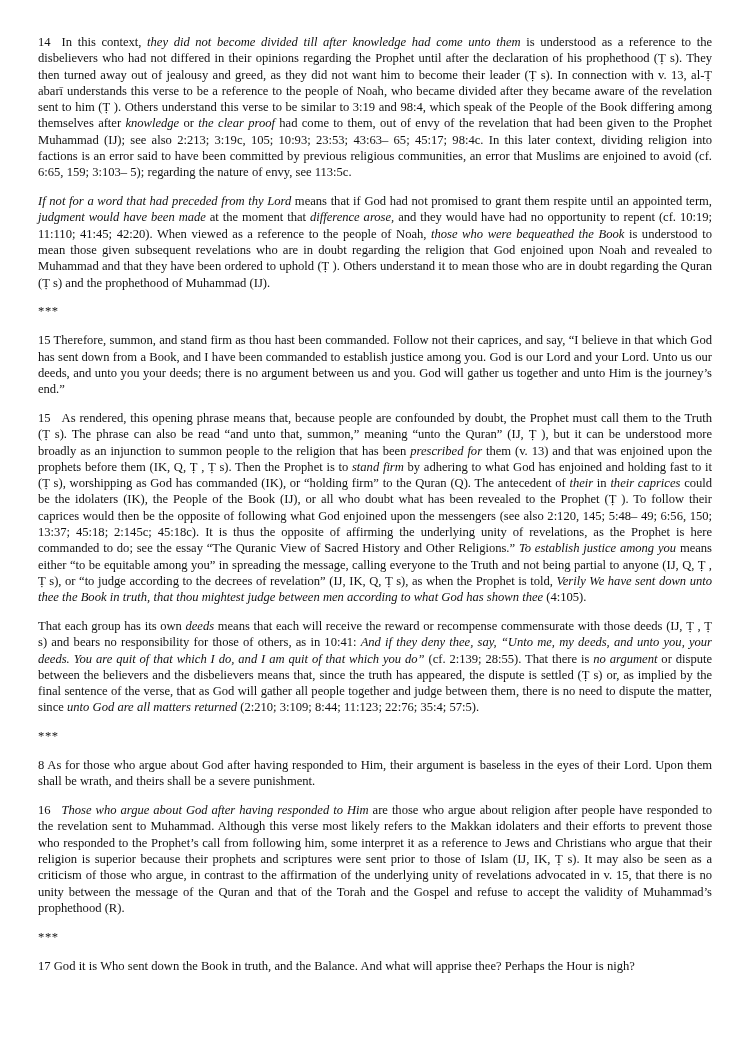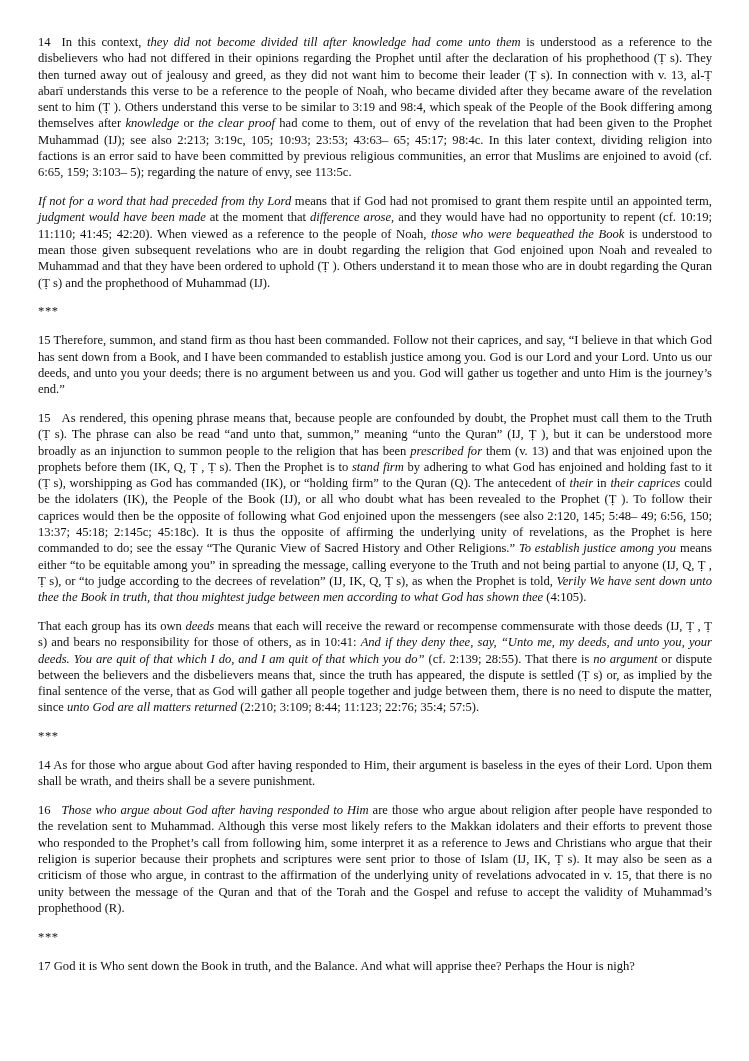--- a/index.html
+++ b/index.html
@@ -61,18 +61,18 @@
 
 <div class="page">
   <div class="text-column" id="text-column">
       <p class="para"><span class="vnum">14</span><span class="gap">&nbsp;</span><span class="">In this context, </span><span class="it">they did not become divided till after knowledge had come unto them</span><span class=""> is understood as a reference to the disbelievers who had not differed in their opinions regarding the Prophet until after the declaration of his prophethood (Ṭ s). They then turned away out of jealousy and greed, as they did not want him to become their leader (Ṭ s). In connection with v. 13, al-Ṭ abarī understands this verse to be a reference to the people of Noah, who became divided after they became aware of the revelation sent to him (Ṭ ). Others understand this verse to be similar to 3:19 and 98:4, which speak of the People of the Book differing among themselves after </span><span class="it">knowledge</span><span class=""> or </span><span class="it">the clear proof</span><span class=""> had come to them, out of envy of the revelation that had been given to the Prophet Muhammad (IJ); see also 2:213; 3:19c, 105; 10:93; 23:53; 43:63– 65; 45:17; 98:4c. In this later context, dividing religion into factions is an error said to have been committed by previous religious communities, an error that Muslims are enjoined to avoid (cf. 6:65, 159; 3:103– 5); regarding the nature of envy, see 113:5c.</span></p>
       <p class="para"><span class="it">If not for a word that had preceded from thy Lord</span><span class=""> means that if God had not promised to grant them respite until an appointed term, </span><span class="it">judgment would have been made</span><span class=""> at the moment that </span><span class="it">difference arose,</span><span class=""> and they would have had no opportunity to repent (cf. 10:19; 11:110; 41:45; 42:20). When viewed as a reference to the people of Noah, </span><span class="it">those who were bequeathed the Book</span><span class=""> is understood to mean those given subsequent revelations who are in doubt regarding the religion that God enjoined upon Noah and revealed to Muhammad and that they have been ordered to uphold (Ṭ ). Others understand it to mean those who are in doubt regarding the Quran (Ṭ s) and the prophethood of Muhammad (IJ).</span></p>
       <div class="sep">***</div>
       <p class="para"><span class="">15 Therefore, summon, and stand firm as thou hast been commanded. Follow not their caprices, and say, “I believe in that which God has sent down from a Book, and I have been commanded to establish justice among you. God is our Lord and your Lord. Unto us our deeds, and unto you your deeds; there is no argument between us and you. God will gather us together and unto Him is the journey’s end.”</span></p>
       <p class="para"><span class="vnum">15</span><span class="gap">&nbsp;</span><span class="">As rendered, this opening phrase means that, because people are confounded by doubt, the Prophet must call them to the Truth (Ṭ s). The phrase can also be read “and unto that, summon,” meaning “unto the Quran” (IJ, Ṭ ), but it can be understood more broadly as an injunction to summon people to the religion that has been </span><span class="it">prescribed for</span><span class=""> them (v. 13) and that was enjoined upon the prophets before them (IK, Q, Ṭ , Ṭ s). Then the Prophet is to </span><span class="it">stand firm</span><span class=""> by adhering to what God has enjoined and holding fast to it (Ṭ s), worshipping as God has commanded (IK), or “holding firm” to the Quran (Q). The antecedent of </span><span class="it">their</span><span class=""> in </span><span class="it">their caprices</span><span class=""> could be the idolaters (IK), the People of the Book (IJ), or all who doubt what has been revealed to the Prophet (Ṭ ). To follow their caprices would then be the opposite of following what God enjoined upon the messengers (see also 2:120, 145; 5:48– 49; 6:56, 150; 13:37; 45:18; 2:145c; 45:18c). It is thus the opposite of affirming the underlying unity of revelations, as the Prophet is here commanded to do; see the essay “The Quranic View of Sacred History and Other Religions.” </span><span class="it">To establish justice among you</span><span class=""> means either “to be equitable among you” in spreading the message, calling everyone to the Truth and not being partial to anyone (IJ, Q, Ṭ , Ṭ s), or “to judge according to the decrees of revelation” (IJ, IK, Q, Ṭ s), as when the Prophet is told, </span><span class="it">Verily We have sent down unto thee the Book in truth, that thou mightest judge between men according to what God has shown thee</span><span class=""> (4:105).</span></p>
       <p class="para"><span class="">That each group has its own </span><span class="it">deeds</span><span class=""> means that each will receive the reward or recompense commensurate with those deeds (IJ, Ṭ , Ṭ s) and bears no responsibility for those of others, as in 10:41: </span><span class="it">And if they deny thee, say, “Unto me, my deeds, and unto you, your deeds. You are quit of that which I do, and I am quit of that which you do”</span><span class=""> (cf. 2:139; 28:55). That there is </span><span class="it">no argument</span><span class=""> or dispute between the believers and the disbelievers means that, since the truth has appeared, the dispute is settled (Ṭ s) or, as implied by the final sentence of the verse, that as God will gather all people together and judge between them, there is no need to dispute the matter, since </span><span class="it">unto God are all matters returned</span><span class=""> (2:210; 3:109; 8:44; 11:123; 22:76; 35:4; 57:5).</span></p>
       <div class="sep">***</div>
-      <p class="para"><span class="">14 As for those who argue about God after having responded to Him, their argument is baseless in the eyes of their Lord. Upon them shall be wrath, and theirs shall be a severe punishment.</span></p>
+      <p class="para"><span class="">8 As for those who argue about God after having responded to Him, their argument is baseless in the eyes of their Lord. Upon them shall be wrath, and theirs shall be a severe punishment.</span></p>
       <p class="para"><span class="vnum">16</span><span class="gap">&nbsp;</span><span class="it">Those who argue about God after having responded to Him</span><span class=""> are those who argue about religion after people have responded to the revelation sent to Muhammad. Although this verse most likely refers to the Makkan idolaters and their efforts to prevent those who responded to the Prophet’s call from following him, some interpret it as a reference to Jews and Christians who argue that their religion is superior because their prophets and scriptures were sent prior to those of Islam (IJ, IK, Ṭ s). It may also be seen as a criticism of those who argue, in contrast to the affirmation of the underlying unity of revelations advocated in v. 15, that there is no unity between the message of the Quran and that of the Torah and the Gospel and refuse to accept the validity of Muhammad’s prophethood (R).</span></p>
       <div class="sep">***</div>
       <p class="para"><span class="">17 God it is Who sent down the Book in truth, and the Balance. And what will apprise thee? Perhaps the Hour is nigh?</span></p>
     </div>
 </div>
 
 </body></html>

